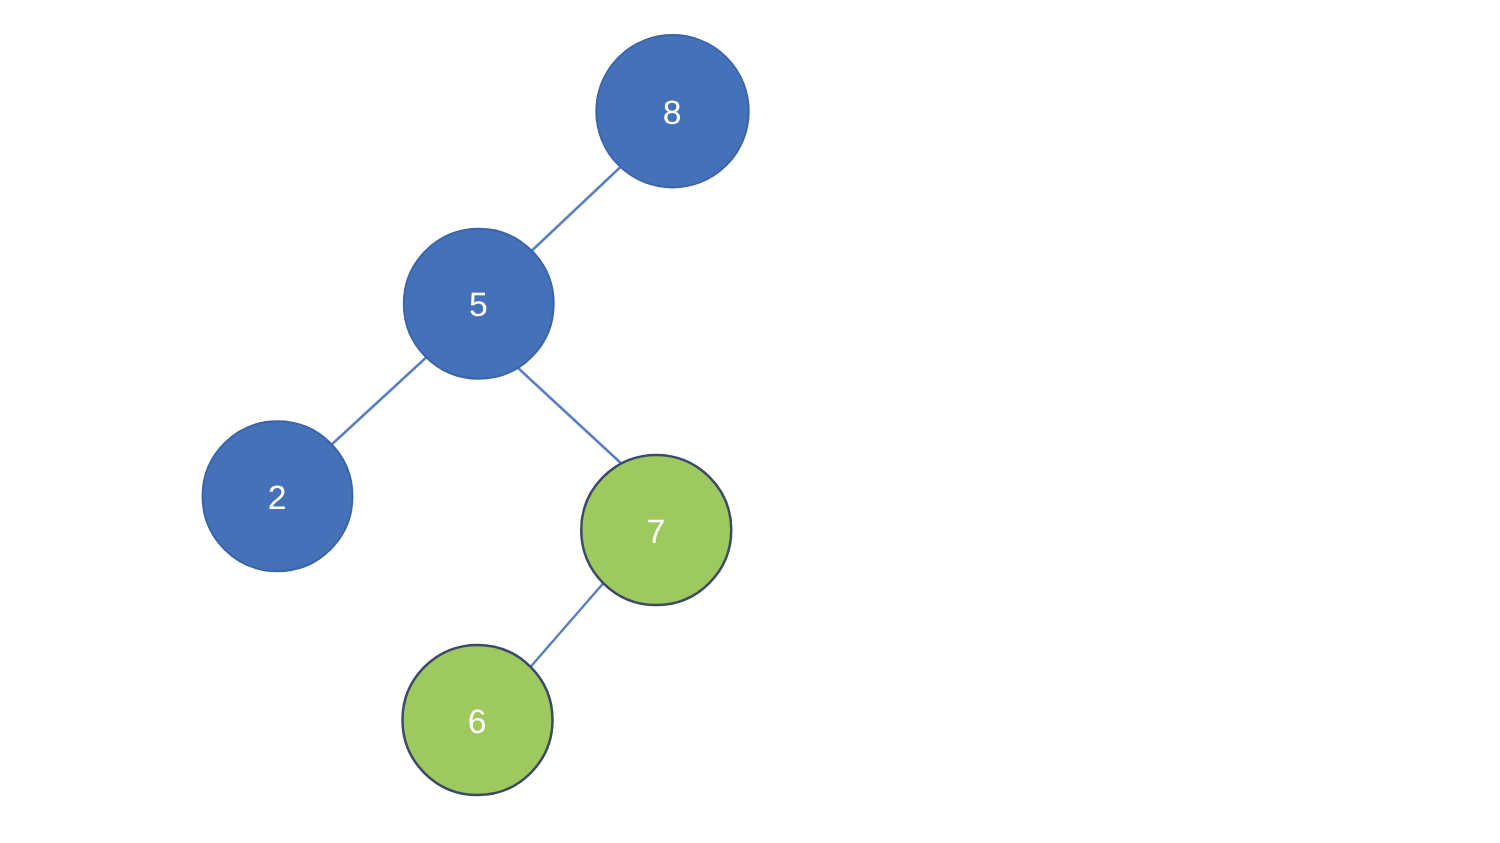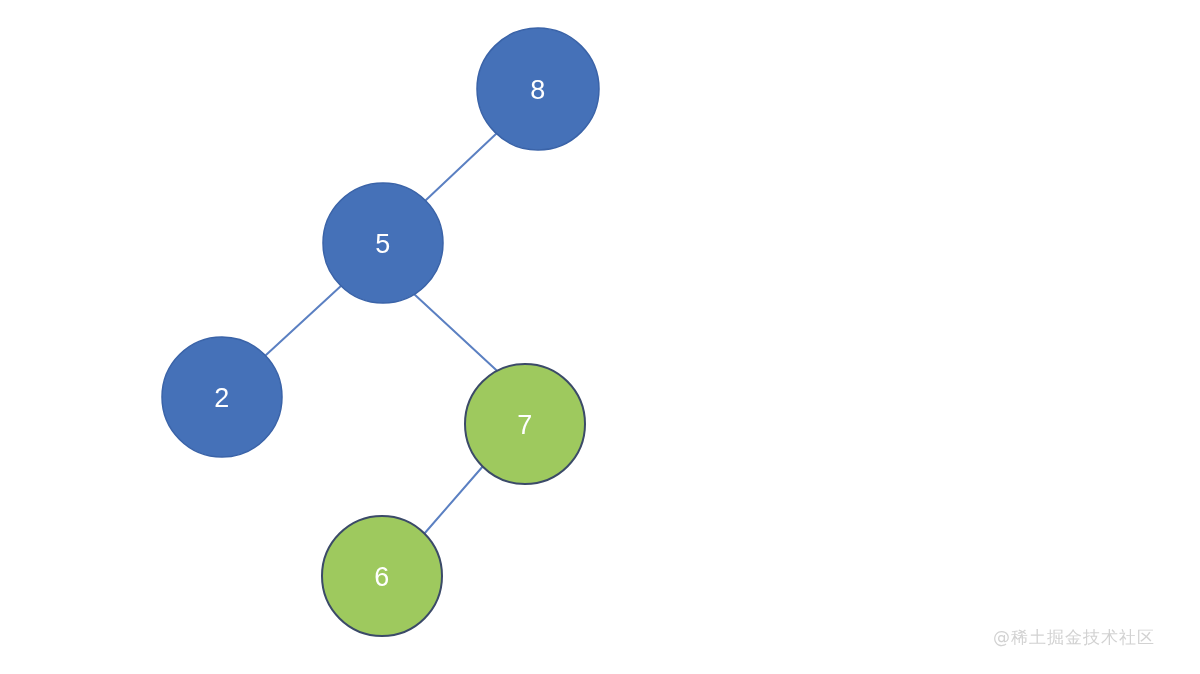--- a/index.html
+++ b/index.html
@@ -80,15 +80,14 @@
       </g>
 
       <g>
         <circle cx="382" cy="576" r="60" fill="#9ec95e" stroke="#3b4a68" stroke-width="2"></circle>
         <text class="node-label" x="382" y="577">6</text>
       </g>
 
     </g>
   </svg>
 
-  <div class="watermark" style="left:993px; top:626px;">@稀土掘金技术社区</div>
 
 </div>
 
 </body></html>

